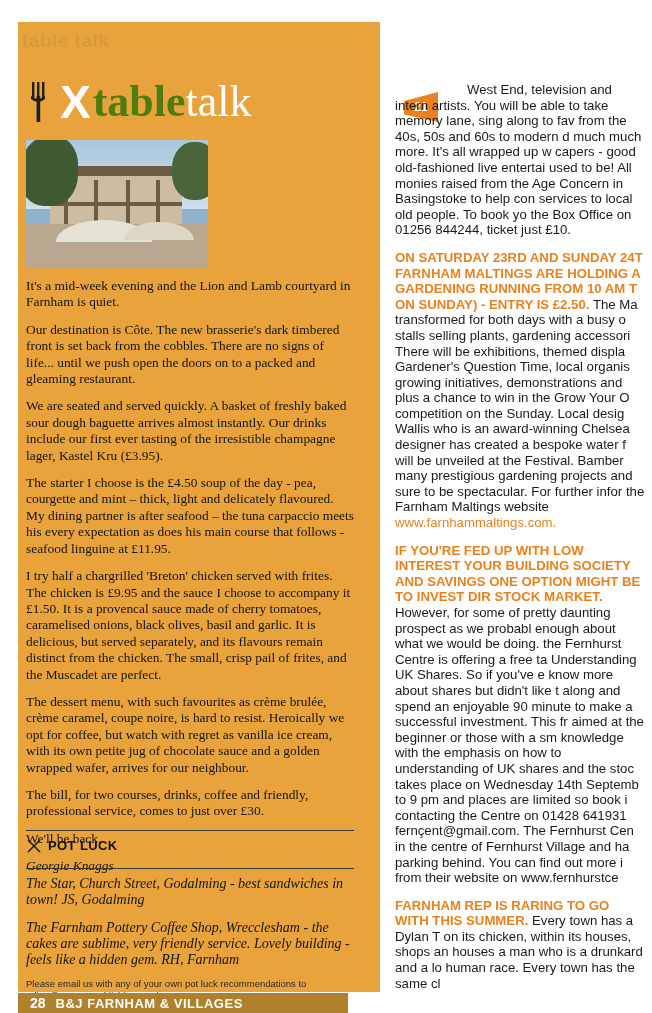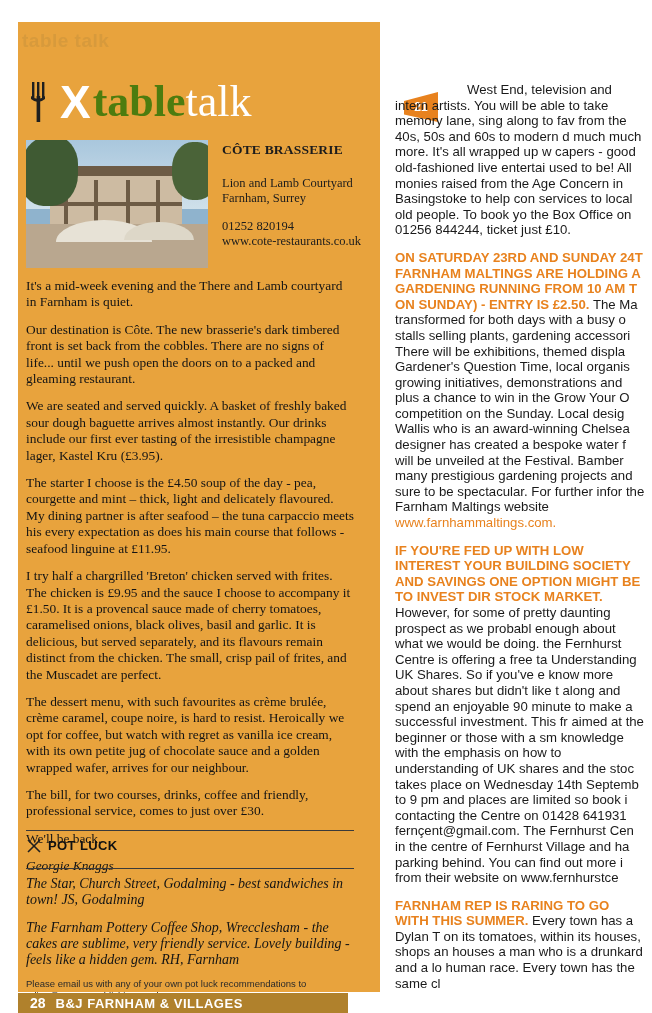--- a/index.html
+++ b/index.html
@@ -309,31 +309,23 @@
       <div class="beam" style="left:106px;top:4px;width:4px;height:48px;"></div>
       <div class="beam" style="left:0px;top:26px;width:132px;height:4px;"></div>
     </div>
     <div class="tree-l"></div>
     <div class="tree-r"></div>
     <div class="ground"></div>
     <div class="umbrella"></div>
     <div class="umbrella2"></div>
   </div>
 
-  <div class="venue">
-    <div class="venue-name">CÔTE BRASSERIE</div>
-    <div class="venue-line">Lion and Lamb Courtyard</div>
-    <div class="venue-line">Farnham, Surrey</div>
-    <div class="venue-gap"></div>
-    <div class="venue-line">01252 820194</div>
-    <div class="venue-url">www.cote-restaurants.co.uk</div>
-  </div>
 
   <div class="body-copy">
-    <p>It's a mid-week evening and the There and Lamb courtyard in Farnham is quiet.</p>
+    <p>It's a mid-week evening and the Lion and Lamb courtyard in Farnham is quiet.</p>
     <p>Our destination is Côte.  The new brasserie's dark timbered front is set back from the cobbles.  There are no signs of life... until we push open the doors on to a packed and gleaming restaurant.</p>
     <p>We are seated and served quickly.   A basket of freshly baked sour dough baguette arrives almost instantly.  Our drinks include our first ever tasting of the irresistible champagne lager, Kastel Kru (£3.95).</p>
     <p>The starter I choose is the £4.50 soup of the day - pea, courgette and mint – thick,  light and delicately flavoured.  My dining partner is after seafood – the tuna carpaccio meets his every expectation as does his main course that follows - seafood linguine at £11.95.</p>
     <p>I try half a chargrilled 'Breton' chicken served with frites.  The chicken is £9.95 and the sauce I choose to accompany it £1.50.  It is a provencal sauce made of cherry tomatoes, caramelised onions, black olives, basil and garlic.  It is delicious, but served separately, and its flavours remain distinct from the chicken.  The small, crisp pail of frites, and the Muscadet are perfect.</p>
     <p>The dessert menu, with such favourites as crème brulée, crème caramel, coupe noire, is hard to resist.  Heroically we opt for coffee, but watch with regret as vanilla ice cream, with its own petite jug of chocolate sauce and a golden wrapped wafer, arrives for our neighbour.</p>
     <p>The bill, for two courses, drinks, coffee and friendly, professional service, comes to just over £30.</p>
     <p>We'll be back.</p>
     <p class="byline">Georgie Knaggs</p>
   </div>
 
@@ -371,17 +363,17 @@
     <p>
       <span class="orange-head">ON SATURDAY 23RD AND SUNDAY 24T FARNHAM MALTINGS ARE HOLDING A GARDENING RUNNING FROM 10 AM T ON SUNDAY) - ENTRY IS £2.50.</span><span class="blk"> The Ma transformed for both days with a busy o stalls selling plants, gardening accessori There will be exhibitions, themed displa Gardener's Question Time, local organis growing initiatives, demonstrations and plus a chance to win in the Grow Your O competition on the Sunday. Local desig Wallis who is an award-winning Chelsea designer has created a bespoke water f will be unveiled at the Festival. Bamber many prestigious gardening projects and sure to be spectacular. For further infor the Farnham Maltings website</span>
       <span class="orange-link">www.farnhammaltings.com.</span>
     </p>
 
     <p>
       <span class="orange-head">IF YOU'RE FED UP WITH LOW INTEREST YOUR BUILDING SOCIETY AND SAVINGS ONE OPTION MIGHT BE TO INVEST DIR STOCK MARKET.</span><span class="blk"> However, for some of  pretty daunting prospect as we probabl enough about what we would be doing. the Fernhurst Centre is offering a free ta Understanding UK Shares. So if you've e know more about shares but didn't like t along and spend an enjoyable 90 minute to make a successful investment. This fr aimed at the beginner or those with a sm knowledge with the emphasis on how to understanding of UK shares and the stoc takes place on Wednesday 14th Septemb to 9 pm and places are limited so book i contacting the Centre on 01428 641931 fernçent@gmail.com. The Fernhurst Cen in the centre of Fernhurst Village and ha parking behind. You can find out more i from their website on www.fernhurstce</span>
     </p>
 
     <p>
-      <span class="orange-head">FARNHAM REP IS RARING TO GO WITH THIS SUMMER.</span><span class="blk"> Every town has a Dylan T on its tomatoes, within its houses, shops an houses a man who is a drunkard and a lo human race. Every town has the same cl</span>
+      <span class="orange-head">FARNHAM REP IS RARING TO GO WITH THIS SUMMER.</span><span class="blk"> Every town has a Dylan T on its chicken, within its houses, shops an houses a man who is a drunkard and a lo human race. Every town has the same cl</span>
     </p>
   </div>
 
 </div>
 
 </body></html>

